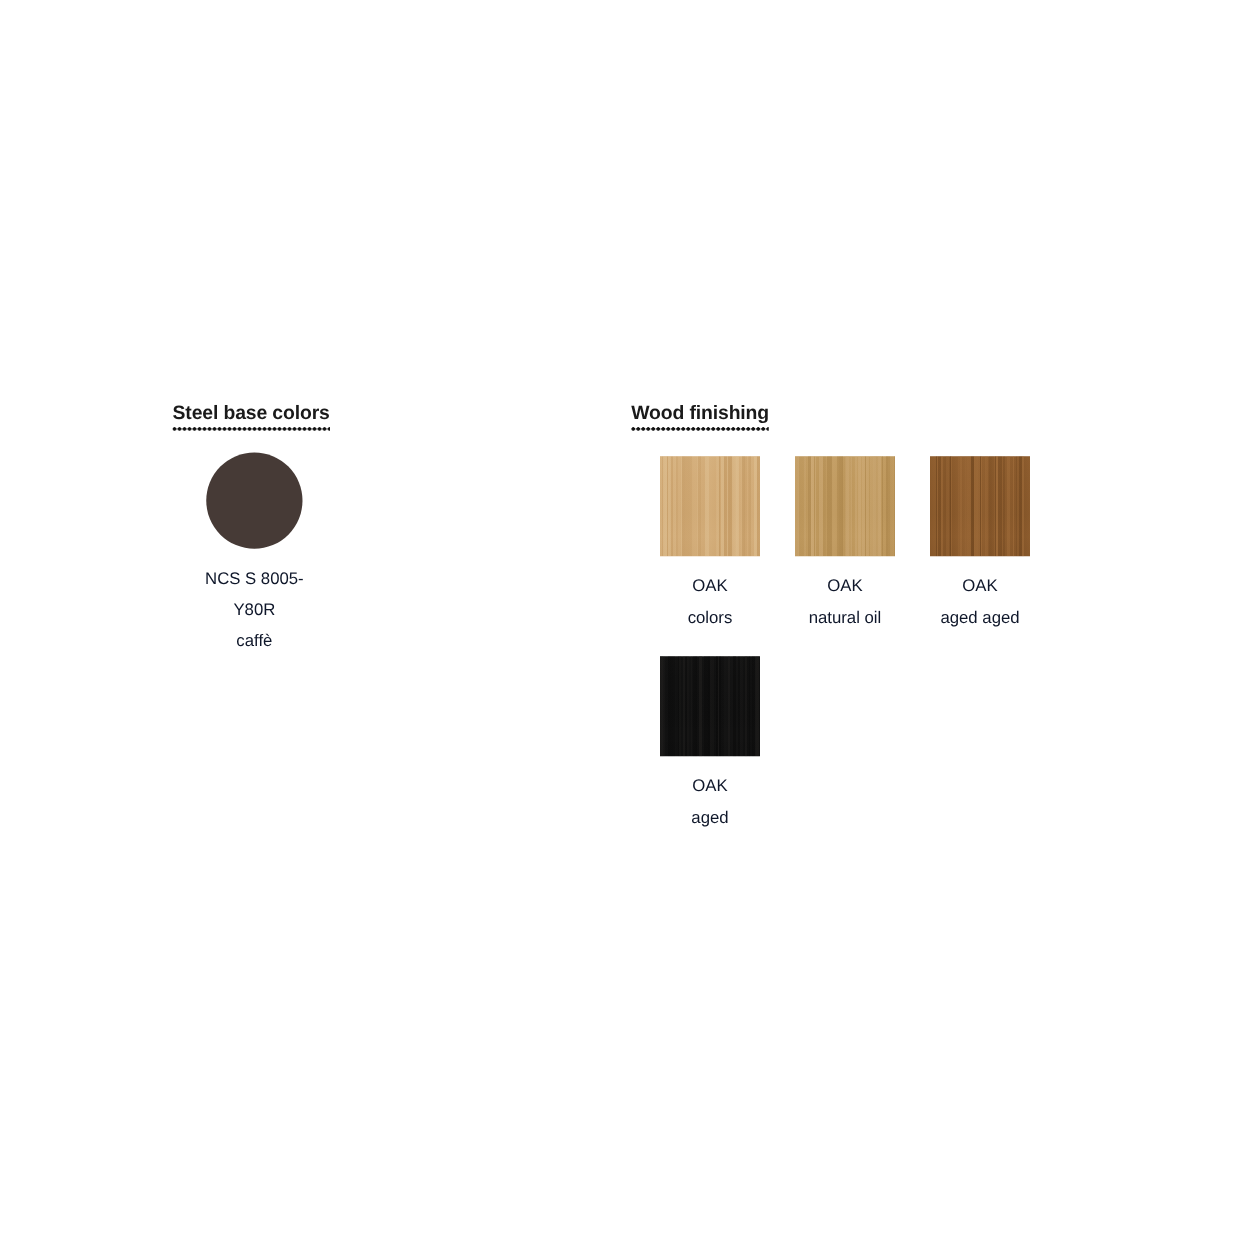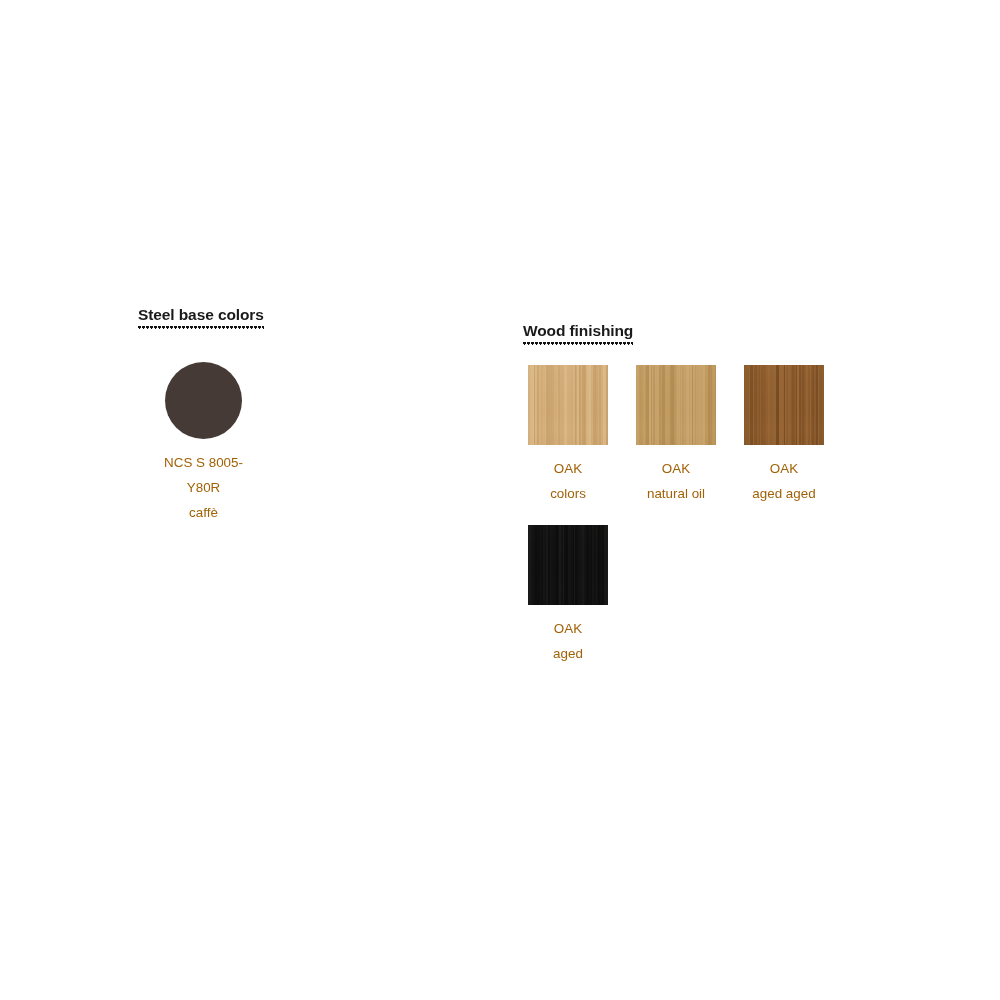--- a/index.html
+++ b/index.html
@@ -19,22 +19,22 @@
   .canvas {
     position: absolute;
     inset: 0;
     background: #ffffff;
   }
 
   
   .section {
     position: absolute;
   }
-  #section-steel { left: 138px; top: 306px; width: 330px; }
-  #section-wood  { left: 523px; top: 322px; width: 430px; }
+  #section-steel { left: 138px; top: 322px; width: 330px; }
+  #section-wood  { left: 505px; top: 322px; width: 430px; }
 
   .section-heading {
     font-size: 15.5px;
     font-weight: bold;
     color: #1a1a1a;
     letter-spacing: -0.1px;
     line-height: 17px;
     display: inline-block;
     position: relative;
     white-space: nowrap;
@@ -91,21 +91,21 @@
   }
   .square-swatch .grain {
     position: absolute;
     inset: 0;
   }
 
   
   .swatch-label {
     font-size: 13.4px;
     line-height: 25px;
-    color: #a16207;
+    color: #0f172a;
     text-align: center;
     white-space: nowrap;
     font-weight: normal;
   }
   .swatch-label.wrap { white-space: normal; line-height: 25px; }
 </style>
 </head>
 <body style="background: rgb(255, 255, 255);">
 
 <div class="canvas">

